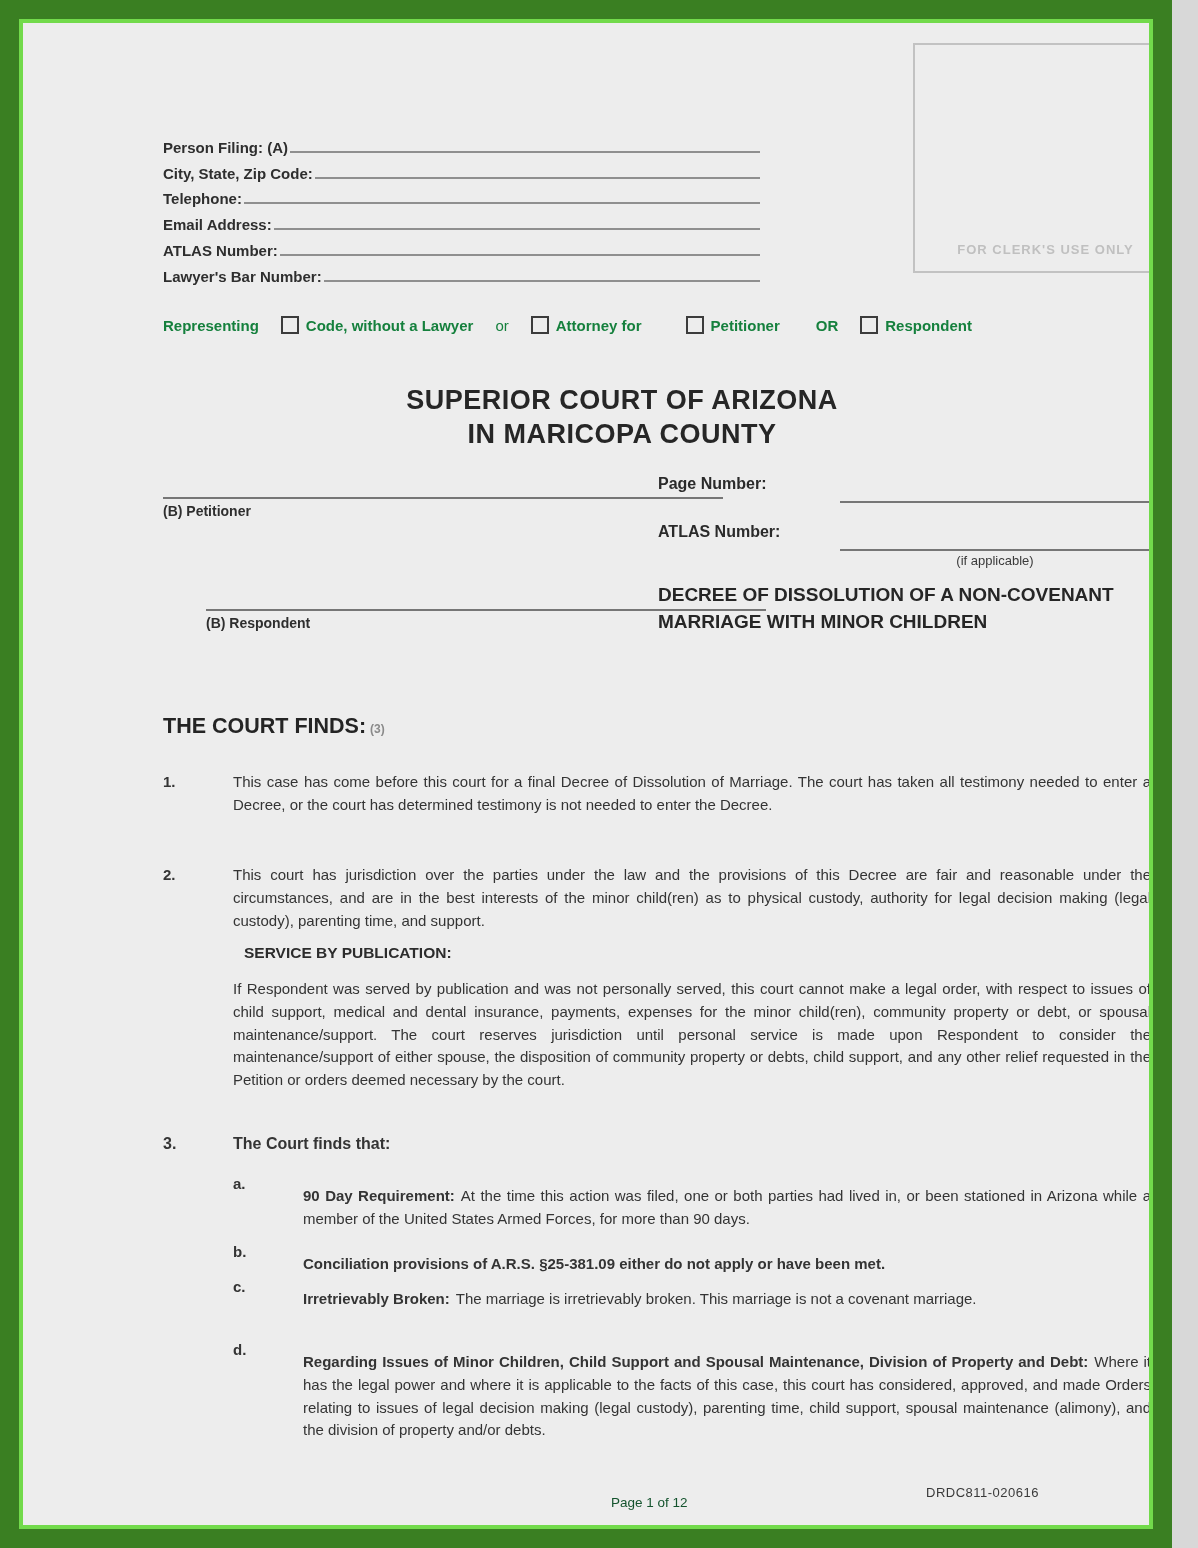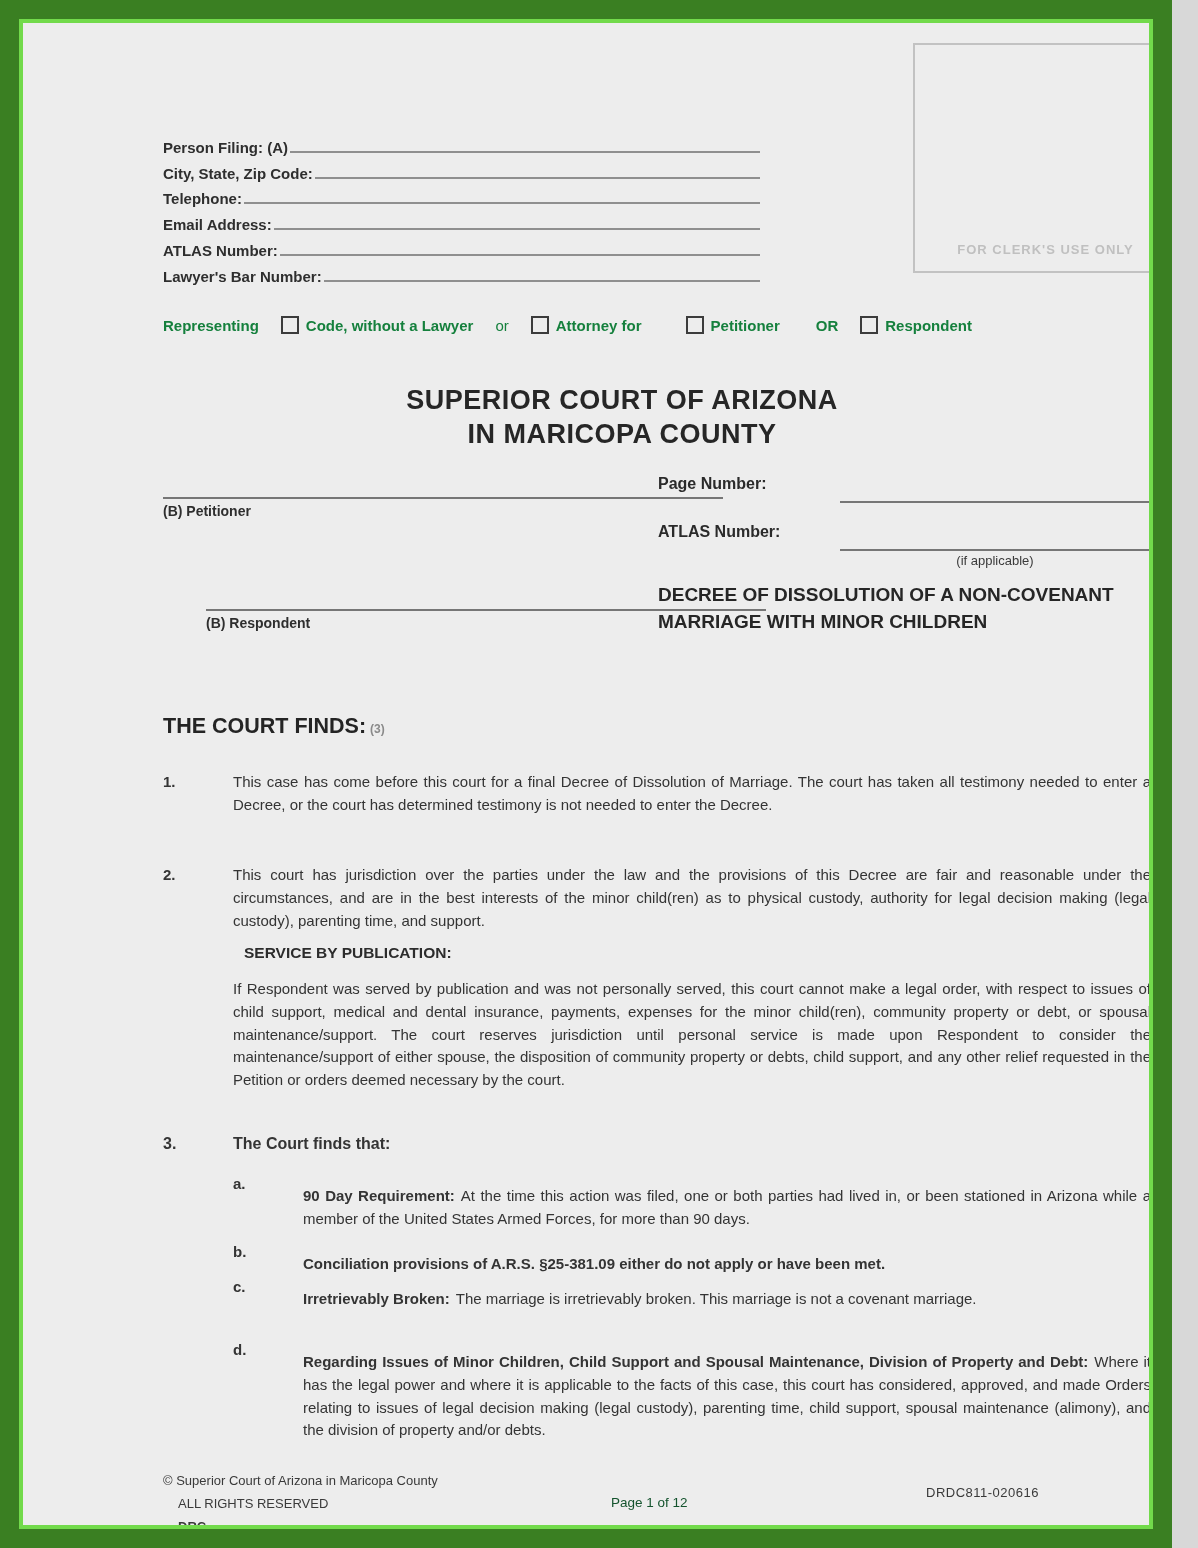--- a/index.html
+++ b/index.html
@@ -186,23 +186,18 @@
   <div id="sub-c" class="abs subitem">
     <span class="letter">c.</span>
     <span class="txt"><span class="lead">Irretrievably Broken:</span><span>The marriage is irretrievably broken. This marriage is not a covenant marriage.</span></span>
   </div>
 
   <div id="sub-d" class="abs subitem">
     <span class="letter">d.</span>
     <span class="txt"><span class="lead">Regarding Issues of Minor Children, Child Support and Spousal Maintenance, Division of Property and Debt:</span><span>Where it has the legal power and where it is applicable to the facts of this case, this court has considered, approved, and made Orders relating to issues of legal decision making (legal custody), parenting time, child support, spousal maintenance (alimony), and the division of property and/or debts.</span></span>
   </div>
 
-  <div id="footer-left" class="abs">
-    <div>© Superior Court of Arizona in Maricopa County</div>
-    <div class="ind">ALL RIGHTS RESERVED</div>
-    <div class="ind dept">DRC</div>
-  </div>
   <div id="footer-page" class="abs">Page 1 of 12</div>
   <div id="footer-code" class="abs">DRDC811-020616</div>
 
 </div>
 </div>
 </div>
 
 </body></html>

